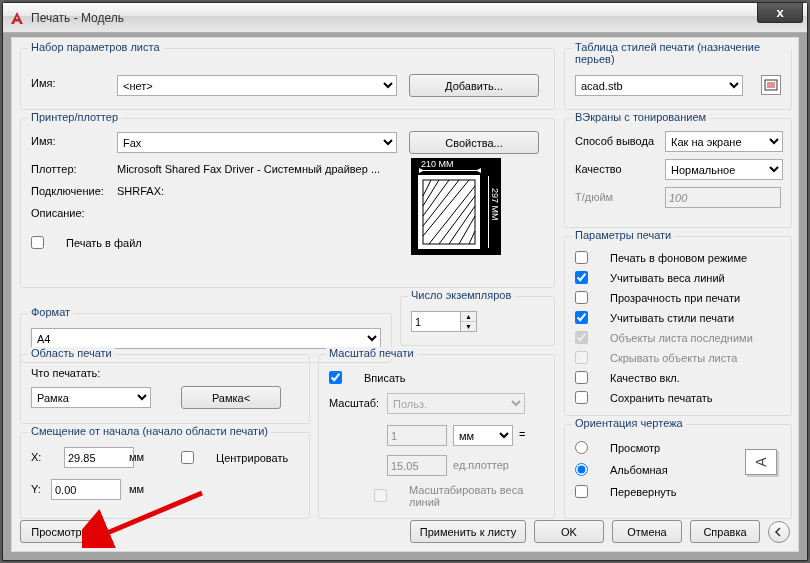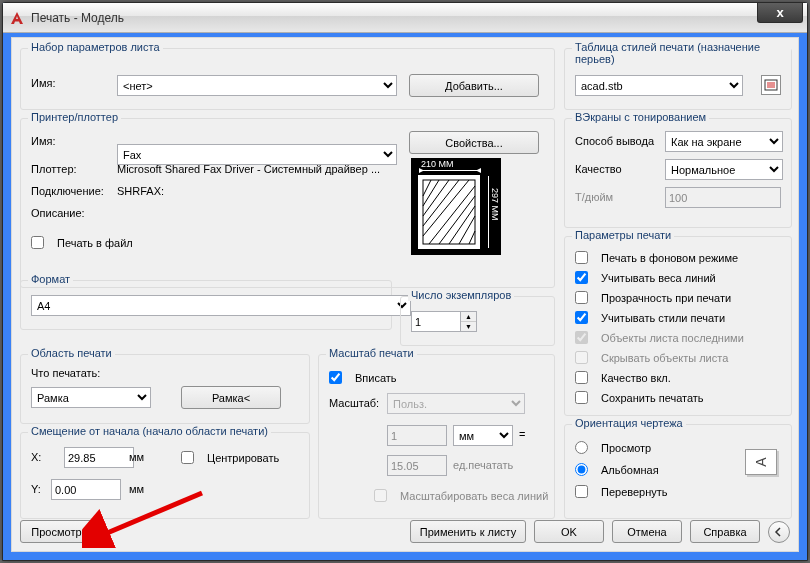--- a/index.html
+++ b/index.html
@@ -1,30 +1,30 @@
 <!DOCTYPE html>
 <html><head>
 <meta charset="utf-8">
 <style>
   *{box-sizing:border-box}
   body{margin:0;font-family:"Segoe UI",Tahoma,sans-serif;font-size:11px;background:#6b6b6b;width:810px;height:563px;overflow:hidden}
-  .win{position:absolute;left:2px;top:2px;width:806px;height:559px;background:#3b82f6;border:1px solid #292929;border-radius:3px 3px 0 0;box-shadow:0 0 6px rgba(0,0,0,.5)}
+  .win{position:absolute;left:2px;top:2px;width:806px;height:559px;background:#a3a3a3;border:1px solid #292929;border-radius:3px 3px 0 0;box-shadow:0 0 6px rgba(0,0,0,.5)}
   .titlebar{height:30px;background:linear-gradient(#fdfdfd,#e8e8e8 45%,#d4d4d4 46%,#e8e8e8);border-bottom:1px solid #b0b0b0;display:flex;align-items:center;padding:0 6px;position:relative}
   .app-ico{width:16px;height:16px;margin-right:6px;position:relative}
   .app-ico svg{width:16px;height:16px}
   .title{color:#333;font-size:12px}
   .closebtn{position:absolute;right:4px;top:0;width:46px;height:20px;background:linear-gradient(#5f5f5f,#3b3b3b);border:1px solid #2b2b2b;border-top:none;border-radius:0 0 3px 3px;display:flex;align-items:center;justify-content:center;color:#fff;font-weight:bold;font-size:13px;cursor:default}
   .body{position:absolute;left:8px;right:8px;top:34px;bottom:8px;background:#f0f0f0;border:1px solid #d8d8d8}
   .grp{position:absolute;border:1px solid #dcdcdc;border-radius:3px}
   .grp>.lgd{position:absolute;top:-8px;left:7px;background:#f0f0f0;padding:0 3px;color:#1a3e6e;font-size:11px}
   .lbl{color:#000}
   select,input[type=text]{font-family:inherit;font-size:11px;border:1px solid #abadb3;background:#fff;height:21px;padding:1px 3px}
   select{padding:1px}
   .btn{font-family:inherit;font-size:11px;height:23px;border:1px solid #8e8f8f;background:linear-gradient(#f5f5f5,#e4e4e4);border-radius:3px;display:inline-flex;align-items:center;justify-content:center;cursor:default}
-  .chk,.rdo{display:flex;align-items:center;gap:13px;height:17px}
+  .chk,.rdo{display:flex;align-items:center;gap:22px;height:17px}
   .chk input,.rdo input{margin:0;width:13px;height:13px}
   .row{position:absolute;display:flex;align-items:flex-end}
   .dis{color:#888}
   .arrow{position:absolute;pointer-events:none}
   .circ{width:22px;height:22px;border:1px solid #8e8f8f;border-radius:50%;background:linear-gradient(#fdfdfd,#e4e4e4);display:flex;align-items:center;justify-content:center}
   .ico-small{width:20px;height:20px;border:1px solid #8e8f8f;background:#fff;display:flex;align-items:center;justify-content:center}
 </style>
 </head>
 <body>
 
@@ -63,21 +63,21 @@
             <path d="M3 4h8M3 6h8M3 8h8" stroke="#c22"></path>
           </svg>
     </div>
   </div>
 
   <div class="grp" style="left:8px;top:80px;width:535px;height:170px">
     <div class="lgd">Принтер/плоттер</div>
     <div class="row" style="left:10px;top:16px">
           <span class="lbl">Имя:</span>
         </div>
-    <select style="position:absolute;left:96px;top:25px;width:280px"><option label="Fax">🖶 Fax</option></select>
+    <select style="position:absolute;left:96px;top:13px;width:280px"><option label="Fax">🖶 Fax</option></select>
     <button class="btn" style="position:absolute;left:388px;top:12px;width:130px">
           <span>Свойства...</span>
         </button>
     <div class="row" style="left:10px;top:44px">
           <span class="lbl">Плоттер:</span>
         </div>
     <div class="row" style="left:96px;top:44px">
           <span>Microsoft Shared Fax Driver - Системный драйвер ...</span>
         </div>
     <div class="row" style="left:10px;top:66px">
@@ -127,21 +127,21 @@
           <span>Способ вывода</span>
         </div>
     <select style="position:absolute;left:100px;top:12px;width:118px"><option>Как на экране</option></select>
     <div class="row" style="left:10px;top:44px">
           <span>Качество</span>
         </div>
     <select style="position:absolute;left:100px;top:40px;width:118px"><option>Нормальное</option></select>
     <div class="row" style="left:10px;top:72px">
           <span class="dis">Т/дюйм</span>
         </div>
-    <input type="text" disabled="" style="position: absolute; left: 100px; top: 68px; width: 116px; background: rgb(240, 240, 240); color: rgb(136, 136, 136);" value="100">
+    <input type="text" disabled="" style="position: absolute; left: 100px; top: 68px; width: 116px; background: rgb(240, 240, 240); color: rgb(136, 136, 136); font-style: italic;" value="100">
   </div>
 
   <div class="grp" style="left:552px;top:198px;width:228px;height:180px">
     <div class="lgd">Параметры печати</div>
     <label class="chk" style="position:absolute;left:10px;top:12px">
           <input type="checkbox" style="">
           <span>Печать в фоновом режиме</span>
         </label>
     <label class="chk" style="position:absolute;left:10px;top:32px">
           <input type="checkbox" checked="" style="">
@@ -166,23 +166,23 @@
     <label class="chk" style="position:absolute;left:10px;top:132px">
           <input type="checkbox" style="">
           <span>Качество вкл.</span>
         </label>
     <label class="chk" style="position:absolute;left:10px;top:152px">
           <input type="checkbox" style="">
           <span>Сохранить печатать</span>
         </label>
   </div>
 
-  <div class="grp" style="left:8px;top:242px;width:372px;height:50px">
+  <div class="grp" style="left:8px;top:275px;width:372px;height:50px">
     <div class="lgd">Формат</div>
-    <select style="position:absolute;left:10px;top:14px;width:380px"><option>A4</option></select>
+    <select style="position:absolute;left:10px;top:14px;width:350px"><option>A4</option></select>
   </div>
 
   <div class="grp" style="left:388px;top:258px;width:155px;height:50px">
     <div class="lgd">Число экземпляров</div>
     <div style="position:absolute;left:10px;top:14px;display:flex">
       <input type="text" style="width: 50px;" value="1">
       <div style="width:16px;height:21px;border:1px solid #abadb3;border-left:none;display:flex;flex-direction:column">
         <div style="flex:1;border-bottom:1px solid #ccc;display:flex;align-items:center;justify-content:center;font-size:7px">▲</div>
         <div style="flex:1;display:flex;align-items:center;justify-content:center;font-size:7px">▼</div>
       </div>
@@ -207,21 +207,21 @@
           <span>Вписать</span>
         </label>
     <div class="row" style="left:10px;top:42px">
           <span>Масштаб:</span>
         </div>
     <select disabled="" style="position:absolute;left:68px;top:38px;width:138px;background:#f0f0f0;color:#888"><option>Польз.</option></select>
     <input type="text" disabled="" style="position: absolute; left: 68px; top: 70px; width: 60px; background: rgb(240, 240, 240); color: rgb(136, 136, 136);" value="1">
     <select style="position:absolute;left:134px;top:70px;width:60px"><option>мм</option></select>
     <span style="position:absolute;left:200px;top:73px">=</span>
     <input type="text" disabled="" style="position: absolute; left: 68px; top: 100px; width: 60px; background: rgb(240, 240, 240); color: rgb(136, 136, 136);" value="15.05">
-    <span class="dis" style="position:absolute;left:134px;top:104px">ед.печатать</span>
+    <span class="dis" style="position:absolute;left:134px;top:104px">ед.плоттер</span>
     <label class="chk dis" style="position:absolute;left:55px;top:132px">
           <input type="checkbox" disabled="" style="">
           <span>Масштабировать веса линий</span>
         </label>
   </div>
 
   <div class="grp" style="left:8px;top:394px;width:290px;height:87px">
     <div class="lgd">Смещение от начала (начало области печати)</div>
     <div class="row" style="left:10px;top:18px">
           <span>X:</span>

